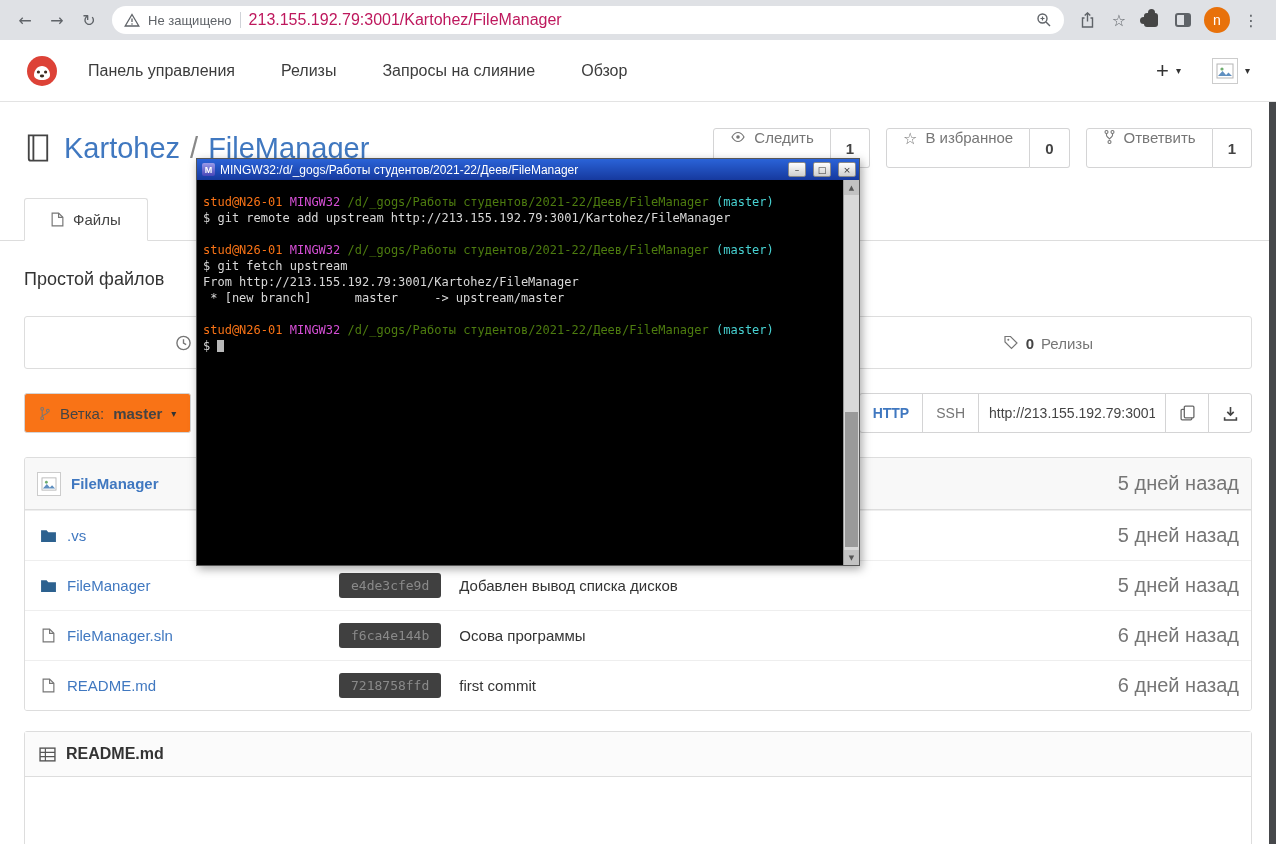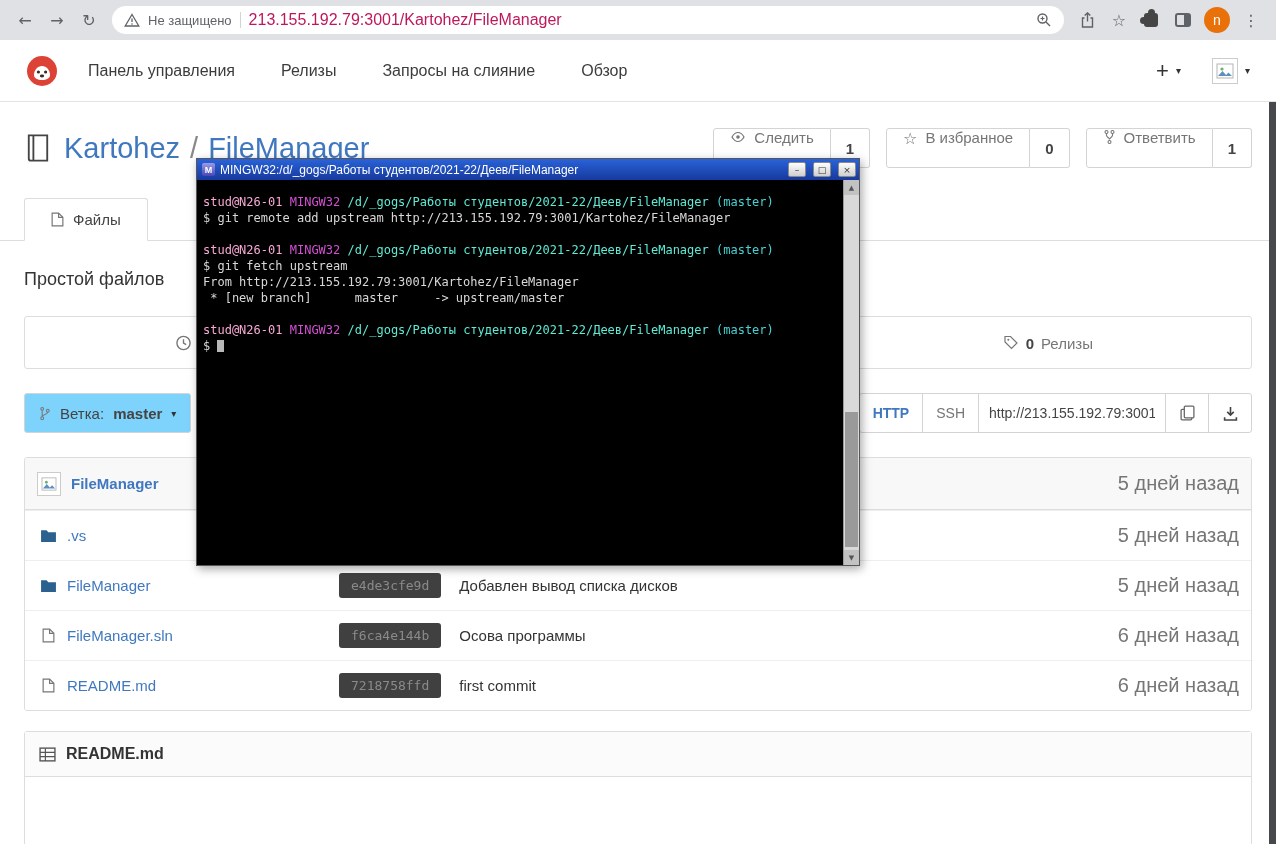--- a/index.html
+++ b/index.html
@@ -66,21 +66,21 @@
   .stats-bar { margin:26px 24px 0; height:53px; border:1px solid #ddd; border-radius:3px;
     position:relative; background:#fff; }
   .stats-commits-icon { position:absolute; left:150px; top:50%; transform:translateY(-50%); color:#767676; }
   .stats-releases { position:absolute; right:158px; top:50%; transform:translateY(-50%);
     display:flex; align-items:center; gap:7px; font-size:15px; color:#767676; cursor:pointer; }
   .stats-count { font-weight:bold; color:#444; }
 
   
   .branch-row { margin:24px 24px 0; display:flex; align-items:center; justify-content:space-between; }
   .branch-btn { display:flex; align-items:center; gap:9px; height:40px; padding:0 14px;
-    border:1px solid #d4d4d5; border-radius:3px; font-size:15px; color:#444; background:#7dd3fc; cursor:pointer; }
+    border:1px solid #d4d4d5; border-radius:3px; font-size:15px; color:#444; background:#f97316; cursor:pointer; }
   .branch-btn b { font-weight:bold; }
   .clone-group { display:flex; align-items:stretch; height:40px; }
   .clone-btn { display:flex; align-items:center; padding:0 13px; border:1px solid #d4d4d5;
     background:#fff; font-size:14px; color:#767676; margin-left:-1px; cursor:pointer; }
   .clone-btn.http { border-radius:3px 0 0 3px; color:#4078c0; font-weight:bold; margin-left:0; }
   .clone-input { width:188px; border:1px solid #d4d4d5; margin-left:-1px; padding:0 10px;
     font-size:14px; color:#444; outline:none; background:#fff; }
   .icon-btn { width:44px; display:flex; align-items:center; justify-content:center;
     border:1px solid #d4d4d5; background:#fff; margin-left:-1px; color:#666; cursor:pointer; }
   .icon-btn.last { border-radius:0 3px 3px 0; color:#444; }
@@ -122,23 +122,23 @@
     border-radius:2px; flex:0 0 auto; }
   .term-title { color:#fff; font-size:12px; font-weight:normal; flex:1; white-space:nowrap;
     overflow:hidden; }
   .term-btn { width:18px; height:15px; background:linear-gradient(#fefefe,#cfcfcf);
     border:1px solid #8a8a8a; border-radius:2px; display:flex; align-items:center; justify-content:center;
     font-size:9px; color:#333; margin-left:2px; font-family:"DejaVu Sans", sans-serif; cursor:pointer; }
   .term-body { flex:1; display:flex; min-height:0; }
   .term-content { flex:1; padding:14px 6px 0; font-family:"DejaVu Sans Mono", monospace;
     font-size:12px; line-height:16px; color:#d8d8d8; overflow:hidden; }
   .tline { white-space:pre; min-height:16px; }
-  .t-green { color:#f9a8d4; }
+  .t-green { color:#f97316; }
   .t-magenta { color:#d64fd6; }
-  .t-yellow { color:#5eead4; }
+  .t-yellow { color:#4d7c0f; }
   .t-cyan { color:#47d1d1; }
   .cursor { display:inline-block; width:7px; height:12px; background:#b8b8b8; vertical-align:-2px; }
   .term-scroll { width:16px; background:#cfcfcf; display:flex; flex-direction:column;
     border-left:1px solid #9a9a9a; flex:0 0 auto; }
   .term-arrow { height:15px; background:#c2c2c2; display:flex; align-items:center; justify-content:center;
     font-size:7px; color:#555; font-family:"DejaVu Sans", sans-serif; cursor:pointer; }
   .term-track { flex:1; position:relative; background:#d9d9d9; }
   .term-thumb { position:absolute; left:1px; right:1px; bottom:3px; height:38%; background:#9a9a9a; }
 </style>
 </head>

